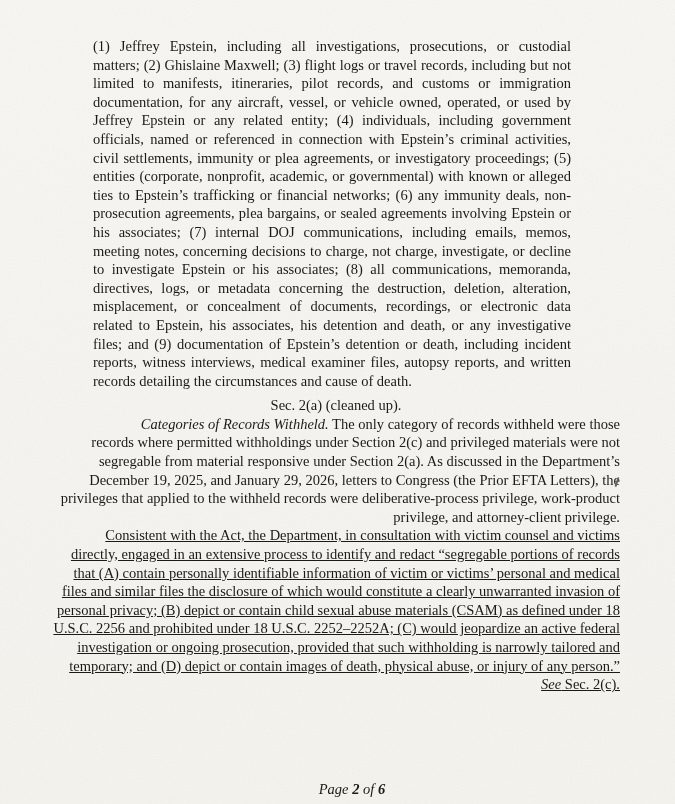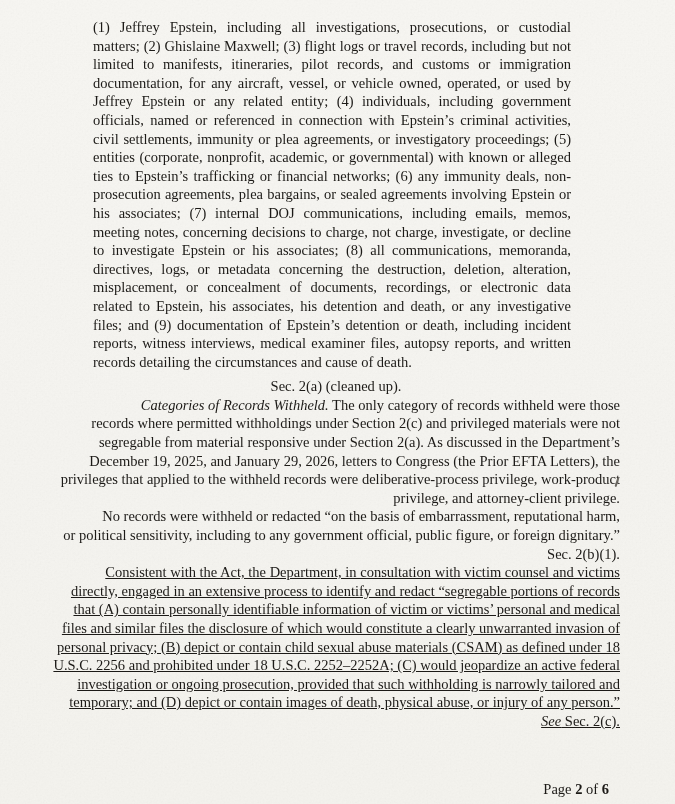--- a/index.html
+++ b/index.html
@@ -12,21 +12,21 @@
     background-image: linear-gradient(180deg, #f7f6f2 0%, #f5f4f0 55%, #f4f3ee 100%);
     overflow: hidden;
     font-family: "Liberation Serif", "DejaVu Serif", serif;
     color: #1c1a17;
     font-size: 14.5px;
     line-height: 18.6px;
   }
   .content {
     position: absolute;
     left: 52px;
-    top: 18px;
+    top: 37px;
     width: 568px;
   }
   .quote {
     margin: 0 0 0 41px;
     width: 478px;
     text-align: justify;
   }
   .citation {
     margin: 6px 0 0 0;
     text-align: center;
@@ -44,24 +44,25 @@
     text-align: center;
     font-weight: 700;
     font-size: 14.8px;
     text-decoration: underline;
     text-decoration-thickness: 1.6px;
     text-underline-offset: 3px;
   }
   .lead-italic, .see-italic { font-style: italic; }
   .footer {
     position: absolute;
-    left: 41px;
+    left: 68px;
     width: 568px;
     top: 780px;
-    text-align: right;
+    text-align: center;
+    font-style: italic;
   }
   .footer .num { font-weight: 700; }
   .artifact-slash {
     position: absolute;
     left: 616px;
     top: 477px;
     width: 1.6px;
     height: 10px;
     background: #6b6862;
     transform: rotate(18deg);
@@ -83,21 +84,20 @@
 <div class="page">
 
   <div class="content">
 
     <div class="quote">(1) Jeffrey Epstein, including all investigations, prosecutions, or custodial matters; (2) Ghislaine Maxwell; (3) flight logs or travel records, including but not limited to manifests, itineraries, pilot records, and customs or immigration documentation, for any aircraft, vessel, or vehicle owned, operated, or used by Jeffrey Epstein or any related entity; (4) individuals, including government officials, named or referenced in connection with Epstein’s criminal activities, civil settlements, immunity or plea agreements, or investigatory proceedings; (5) entities (corporate, nonprofit, academic, or governmental) with known or alleged ties to Epstein’s trafficking or financial networks; (6) any immunity deals, non-prosecution agreements, plea bargains, or sealed agreements involving Epstein or his associates; (7) internal DOJ communications, including emails, memos, meeting notes, concerning decisions to charge, not charge, investigate, or decline to investigate Epstein or his associates; (8) all communications, memoranda, directives, logs, or metadata concerning the destruction, deletion, alteration, misplacement, or concealment of documents, recordings, or electronic data related to Epstein, his associates, his detention and death, or any investigative files; and (9) documentation of Epstein’s detention or death, including incident reports, witness interviews, medical examiner files, autopsy reports, and written records detailing the circumstances and cause of death.</div>
 
     <div class="citation">Sec. 2(a) (cleaned up).</div>
 
     <p class="para para-1"><span class="lead-italic">Categories of Records Withheld.</span><span> The only category of records withheld were those records where permitted withholdings under Section 2(c) and privileged materials were not segregable from material responsive under Section 2(a). As discussed in the Department’s December 19, 2025, and January 29, 2026, letters to Congress (the Prior EFTA Letters), the privileges that applied to the withheld records were deliberative-process privilege, work-product privilege, and attorney-client privilege.</span></p>
 
-    <p class="para para-2">No records were withheld or redacted “on the basis of embarrassment, reputational harm, or political sensitivity, including to any government official, public figure, or foreign dignitary.” Sec. 2(b)(1).</p>
 
 
     <p class="para para-3"><span>Consistent with the Act, the Department, in consultation with victim counsel and victims directly, engaged in an extensive process to identify and redact “segregable portions of records that (A) contain personally identifiable information of victim or victims’ personal and medical files and similar files the disclosure of which would constitute a clearly unwarranted invasion of personal privacy; (B) depict or contain child sexual abuse materials (CSAM) as defined under 18 U.S.C. 2256 and prohibited under 18 U.S.C. 2252–2252A; (C) would jeopardize an active federal investigation or ongoing prosecution, provided that such withholding is narrowly tailored and temporary; and (D) depict or contain images of death, physical abuse, or injury of any person.” </span><span class="see-italic">See</span><span> Sec. 2(c).</span></p>
 
   </div>
 
   <div class="footer"><span>Page </span><span class="num">2</span><span> of </span><span class="num">6</span></div>
 
   <div class="artifact-slash"></div>
 

